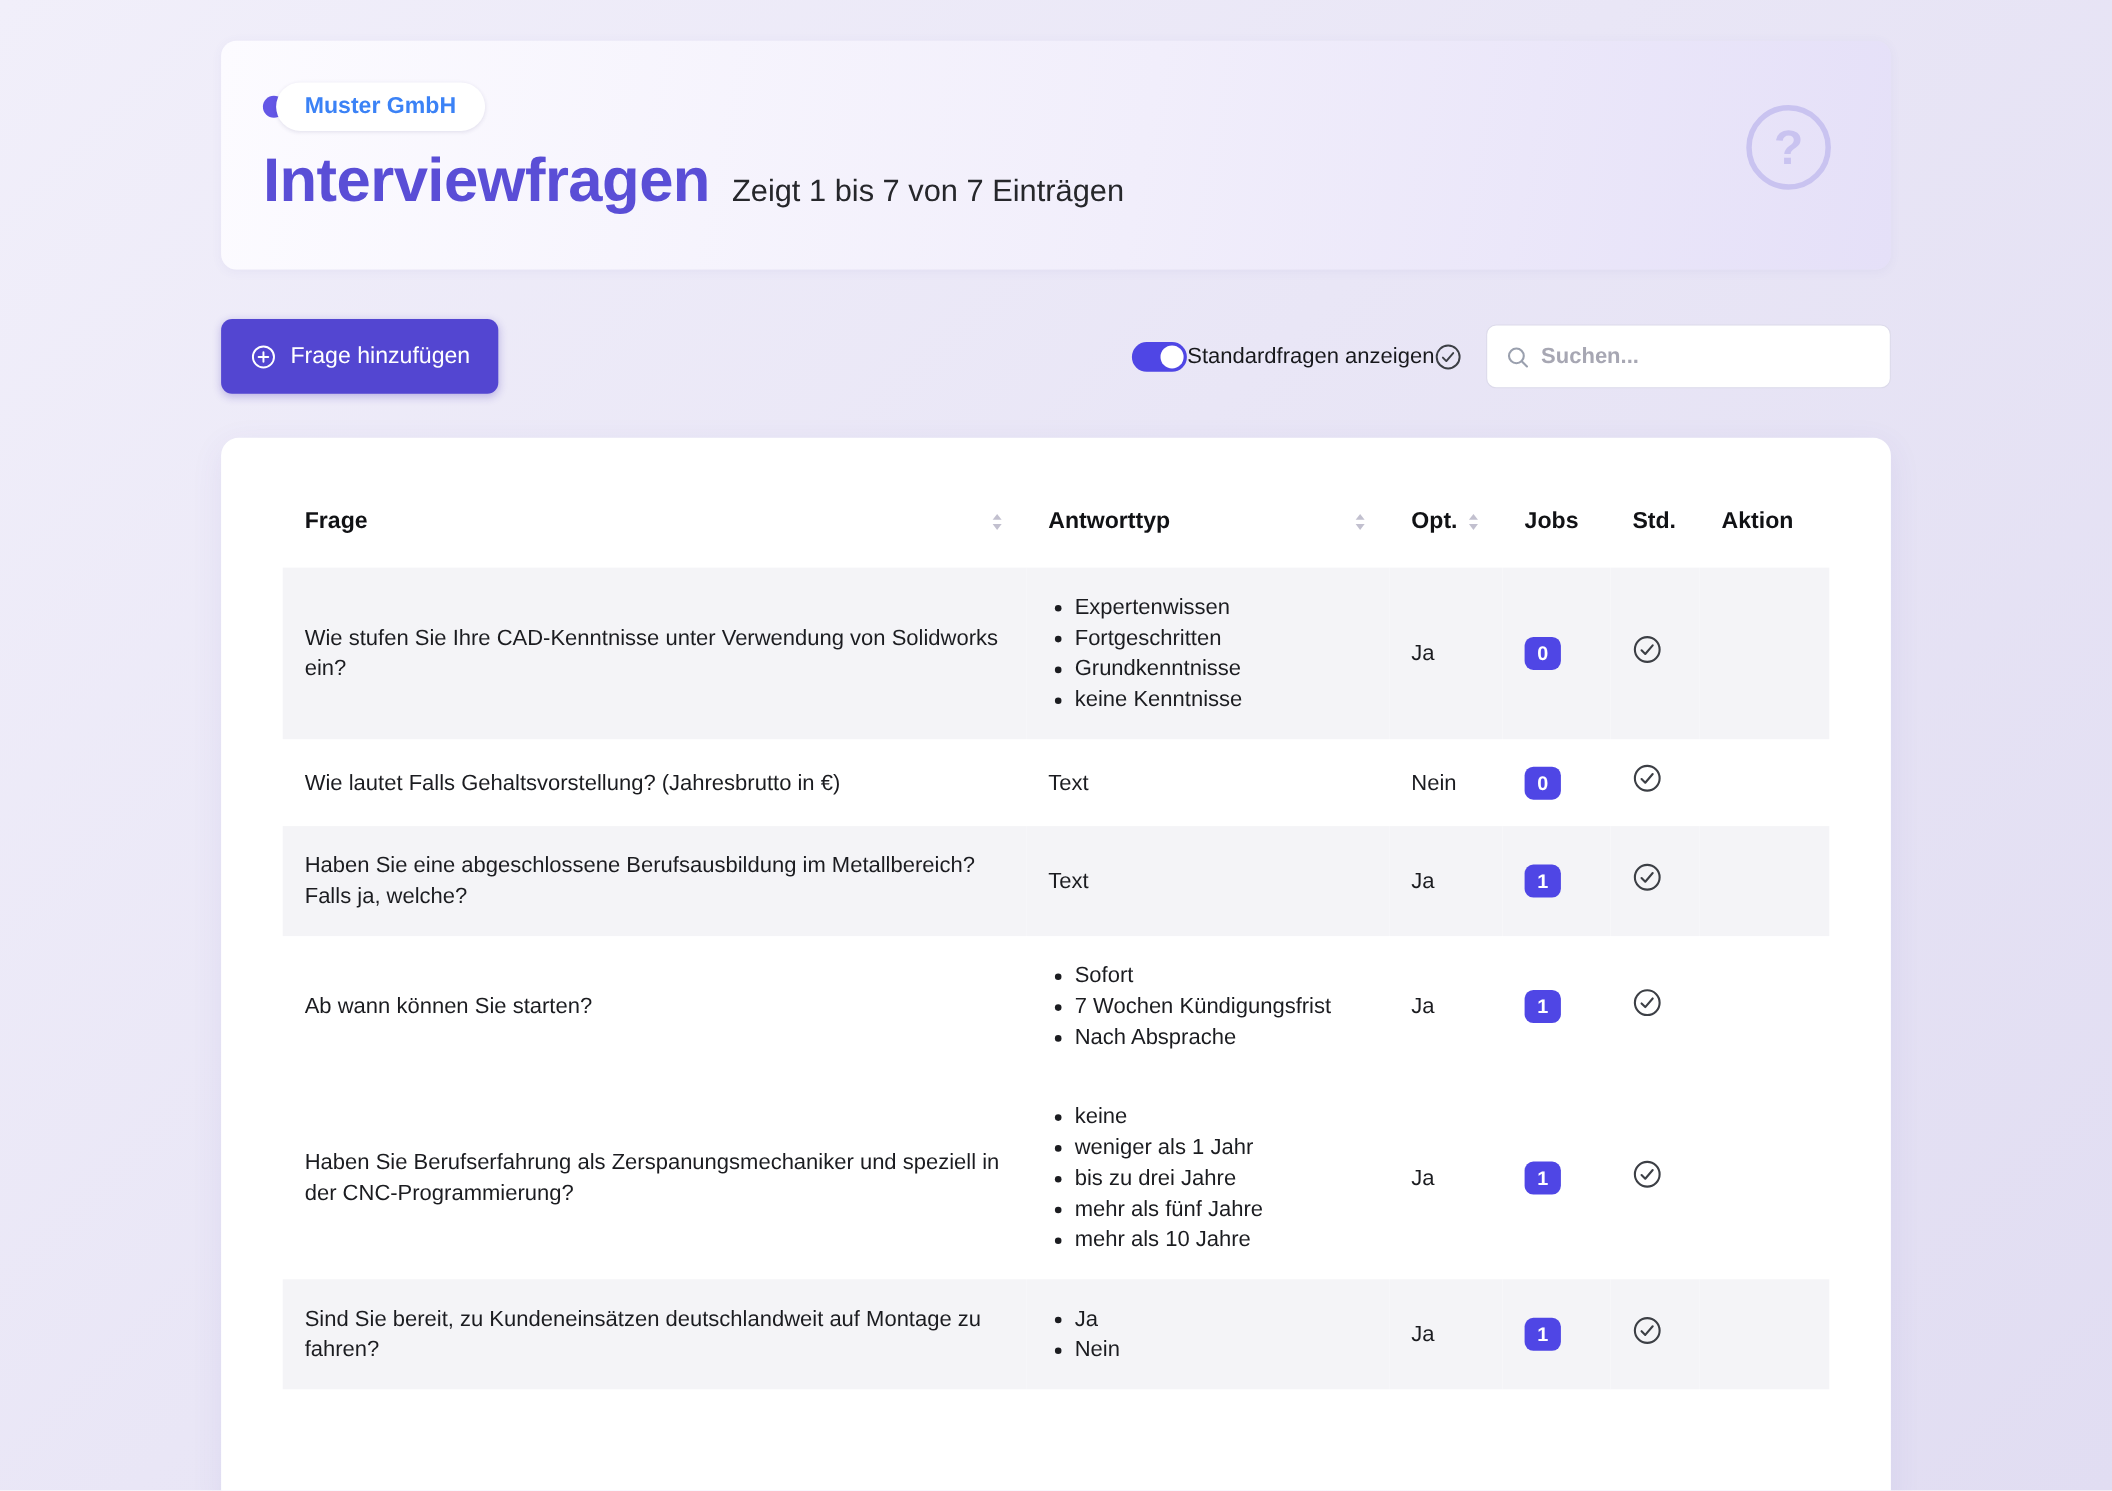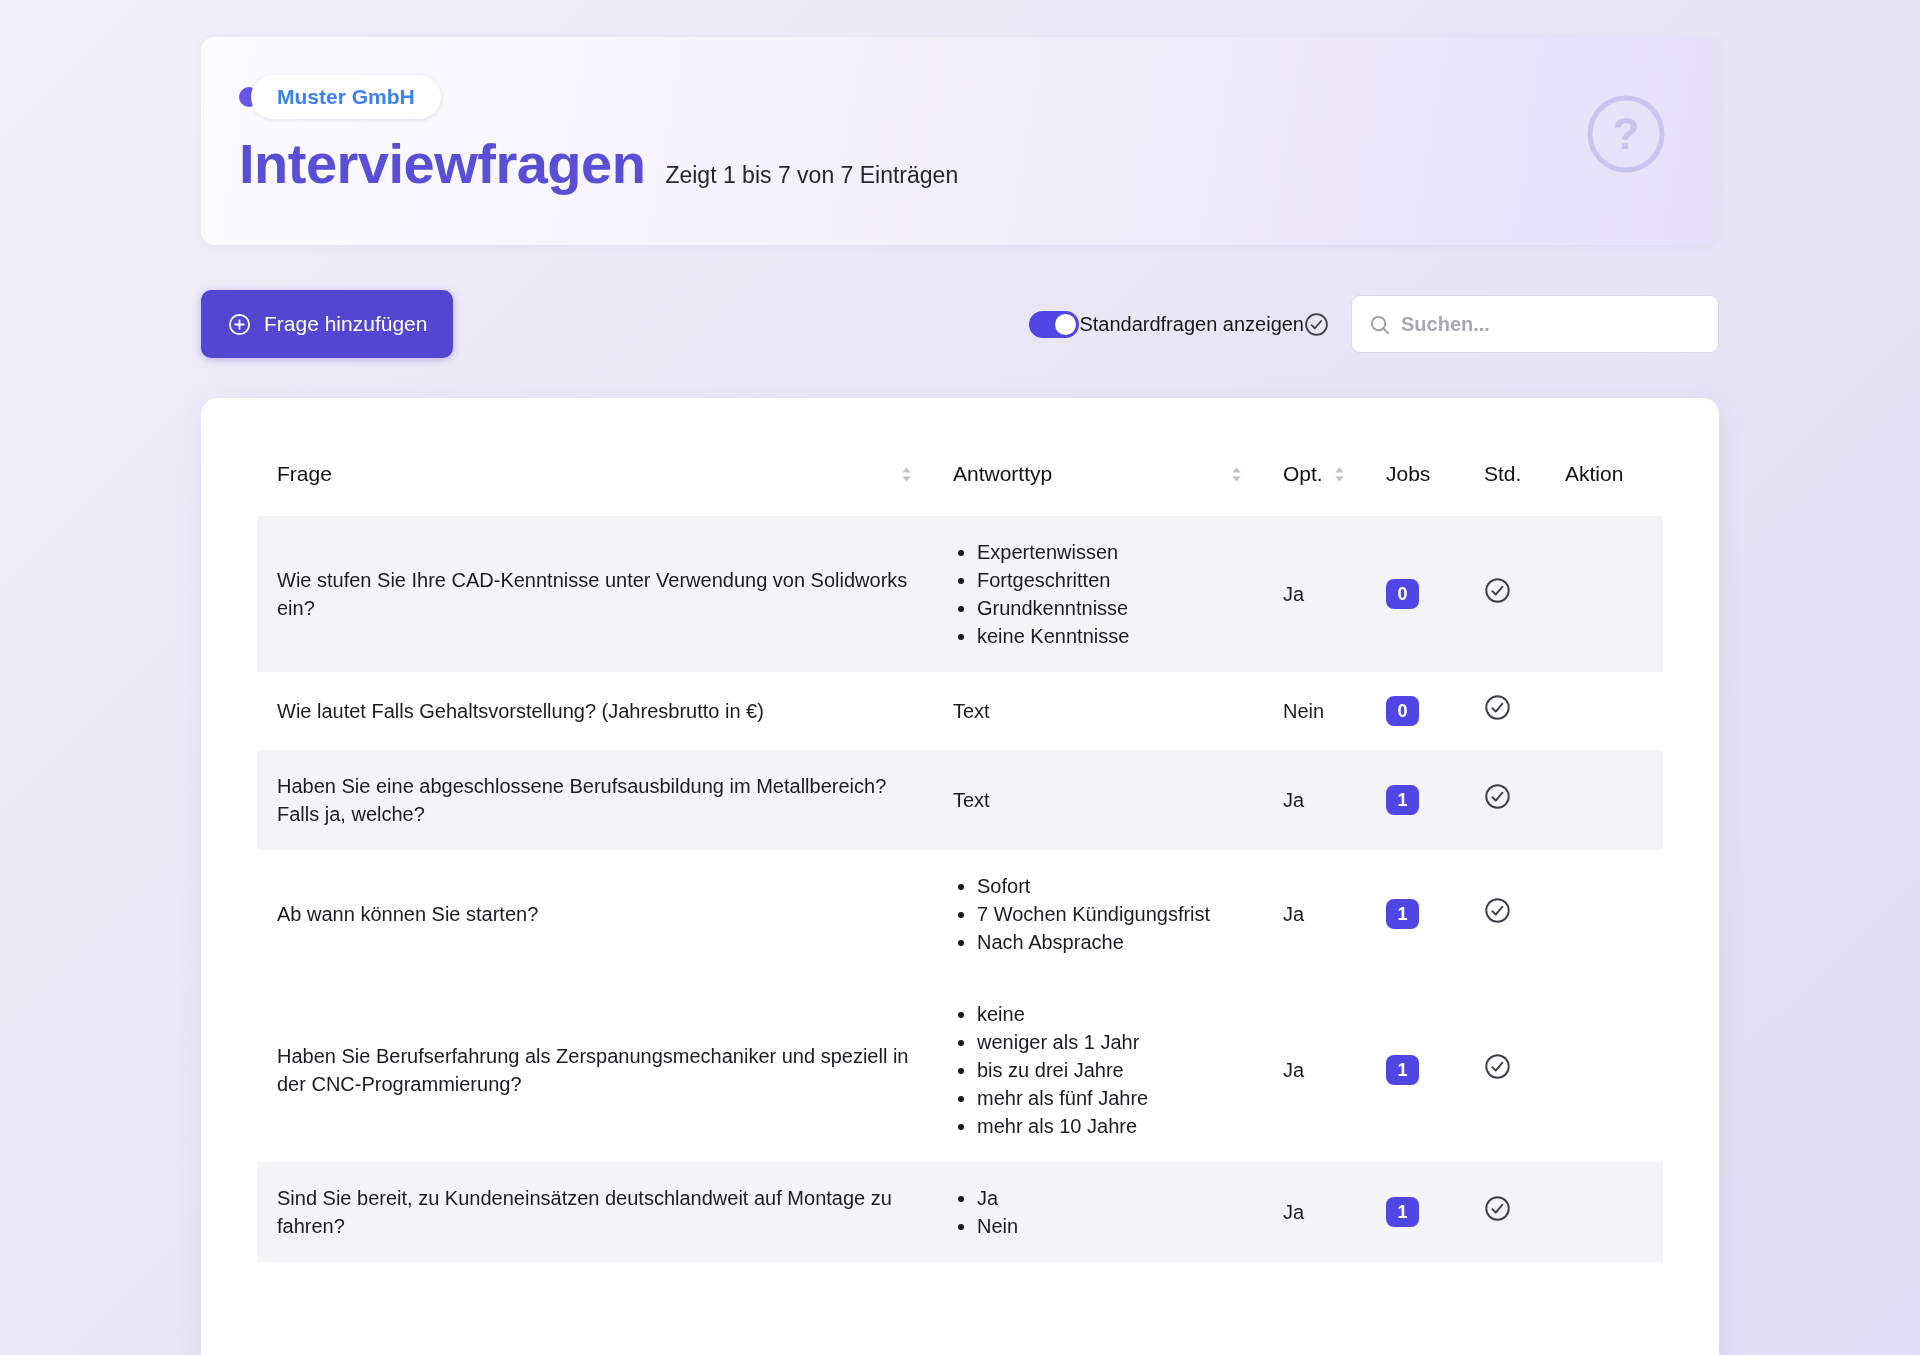--- a/index.html
+++ b/index.html
@@ -25,21 +25,21 @@
     width:20px; height:20px; border-radius:50%;
     background:#6457e6; margin-right:-8px; flex:0 0 auto;
   }
   .company-pill {
     position:relative; background:#ffffff; border-radius:999px;
     padding:10px 26px; font-weight:700; font-size:21px; color:#3b82f6;
     box-shadow:0 1px 4px rgba(40,30,100,0.12);
   }
   .title-row { display:flex; align-items:baseline; gap:20px; margin-top:12px; }
   .page-title { font-size:56px; font-weight:600; color:#5a4ed6; letter-spacing:-0.5px; }
-  .page-subtitle { font-size:23px; color:#26272b;text-align:center; }
+  .page-subtitle { font-size:28px; color:#26272b;text-align:center; }
   .help-icon { position:absolute; right:52px; top:56px; cursor:pointer; }
 
   
   .toolbar { display:flex; align-items:center; margin-top:45px; }
   .add-btn {
     display:flex; align-items:center; gap:12px;
     background:#5346d1; color:#fff; font-size:21px; font-family:inherit;
     border:none; border-radius:10px; height:68px; padding:0 26px;
     cursor:pointer; box-shadow:0 2px 8px rgba(60,40,180,0.28);
   }
@@ -65,21 +65,21 @@
   }
   .search-box input::placeholder { color:#a7a7b3; }
 
   
   .main-card {
     margin-top:40px; background:#fff; border-radius:16px;
     padding:64px 56px 40px; min-height:980px;
     box-shadow:0 8px 30px rgba(80,70,160,0.08);
   }
   table { width:100%; border-collapse:collapse; table-layout:fixed; }
-  th { text-align:left; font-size:21px; font-weight:400; color:#111215; padding:0 20px 30px; }
+  th { text-align:left; font-size:21px; font-weight:700; color:#111215; padding:0 20px 30px; }
   th.sortable { cursor:pointer; }
   .th-inner { display:flex; align-items:center; justify-content:space-between; }
   td { padding:22px 20px; vertical-align:middle; font-size:20px; line-height:28px; color:#1b1c20; }
   tbody tr.stripe { background:#f4f4f7; }
   td ul { margin:0; padding-left:24px; }
   td ul li { line-height:28px; }
   .jobs-badge {
     display:inline-block; min-width:33px; height:30px; line-height:30px;
     background:#4f46e5; color:#fff; border-radius:8px;
     font-size:18px; font-weight:700; text-align:center; padding:0 8px;

